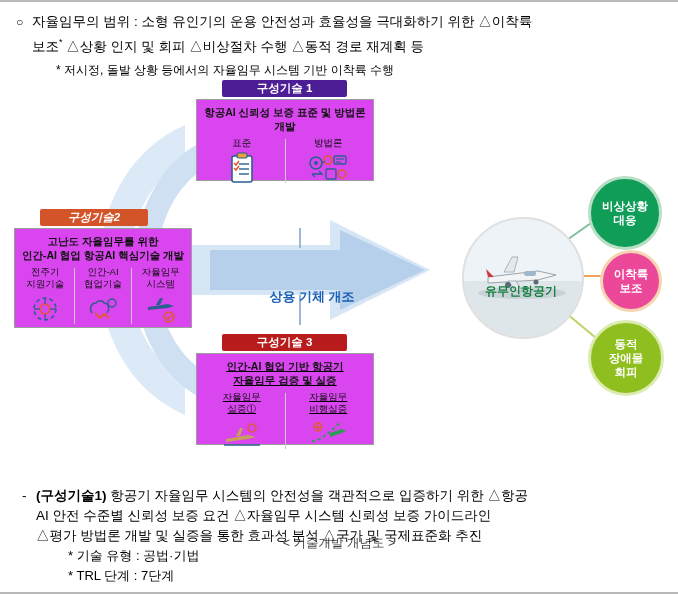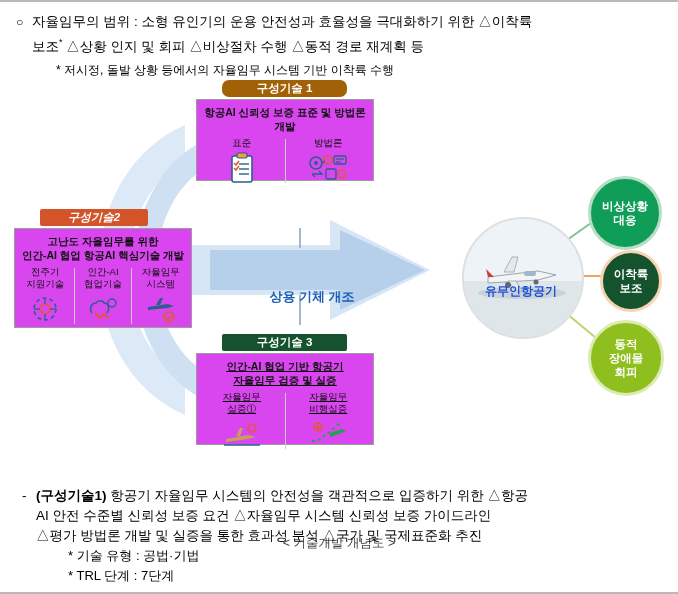--- a/index.html
+++ b/index.html
@@ -145,21 +145,21 @@
     background: #e8eef3;
   }
   .photo-caption {
     position: absolute;
     left: 462px;
     top: 203px;
     width: 118px;
     text-align: center;
     font-size: 12px;
     font-weight: bold;
-    color: #1d4ed8;
+    color: #15803d;
   }
 
   
   .badge {
     position: absolute;
     border-radius: 50%;
     color: #ffffff;
     font-weight: bold;
     display: flex;
     align-items: center;
@@ -167,21 +167,21 @@
     text-align: center;
     line-height: 14px;
     font-size: 11.5px;
     box-sizing: border-box;
   }
   .badge.green {
     background: #0f9d58;
     border: 3px solid #b7dfc6;
   }
   .badge.orange {
-    background: #14532d;
+    background: #ec4899;
     border: 3px solid #f7d4b2;
     text-align: center;
   }
   .badge.yellowgreen {
     background: #8fbf1e;
     border: 3px solid #dcebb0;
   }
 
   .caption {
     position: absolute;
@@ -244,21 +244,21 @@
       <path d="M210,170 L340,170 L340,150 L425,190 L340,230 L340,210 L210,210 Z" fill="#aecbe8" opacity="0.8"></path>
 
       <line x1="300" y1="148" x2="300" y2="168" stroke="#9cb8d4" stroke-width="2"></line>
       <line x1="300" y1="215" x2="300" y2="245" stroke="#9cb8d4" stroke-width="2"></line>
 
       <path d="M560,165 L598,138" stroke="#7fbf9a" stroke-width="2" fill="none"></path>
       <path d="M582,196 L610,196" stroke="#f0a45c" stroke-width="2" fill="none"></path>
       <path d="M560,228 L596,258" stroke="#bcd46a" stroke-width="2" fill="none"></path>
     </svg>
 
-    <div class="tech-header" style="left:222px; top:0px; width:125px; background:#a16207;border-radius:7px;">구성기술 1</div>
+    <div class="tech-header" style="left:222px; top:0px; width:125px; background:#4c1d95;">구성기술 1</div>
     <div class="tech-box" style="left:196px; top:19px; width:178px; height:82px;">
       <div class="tech-title">항공AI 신뢰성 보증 표준 및 방법론 개발</div>
       <div class="cols">
         <div class="col">
           <div class="col-label">표준</div>
           <div class="icon-wrap">
             <svg width="30" height="32" viewBox="0 0 30 32">
               <rect x="5" y="4" width="20" height="26" rx="2" fill="#ffffff" stroke="#2b5f8f" stroke-width="1.6"></rect>
               <rect x="10" y="1" width="10" height="5" rx="1.5" fill="#e8a33d" stroke="#2b5f8f" stroke-width="1.2"></rect>
               <line x1="12" y1="12" x2="22" y2="12" stroke="#2b5f8f" stroke-width="1.4"></line>
@@ -330,21 +330,21 @@
               <path d="M4 14 L24 11 L30 13 L24 15 L4 17 Z" fill="#2b5f8f"></path>
               <path d="M12 12 L16 5 L19 5 L16 12 Z" fill="#2b5f8f"></path>
               <circle cx="25" cy="24" r="5" fill="none" stroke="#e05a2b" stroke-width="1.6"></circle>
               <path d="M22 24 l2 2 4 -4" fill="none" stroke="#e05a2b" stroke-width="1.5"></path>
             </svg>
           </div>
         </div>
       </div>
     </div>
 
-    <div class="tech-header" style="left:222px; top:254px; width:125px; background:#14532d;">구성기술 3</div>
+    <div class="tech-header" style="left:222px; top:254px; width:125px; background:#b91c1c;">구성기술 3</div>
     <div class="tech-box" style="left:196px; top:273px; width:178px; height:92px;text-decoration:underline;">
       <div class="tech-title" style="white-space:pre-line;">인간-AI 협업 기반 항공기
 자율임무 검증 및 실증</div>
       <div class="cols">
         <div class="col">
           <div class="col-label" style="white-space:pre-line;">자율임무
 실증①</div>
           <div class="icon-wrap">
             <svg width="40" height="30" viewBox="0 0 40 30">
               <path d="M4 20 L26 16 L34 18 L26 20 L4 23 Z" fill="#c8a05a"></path>

